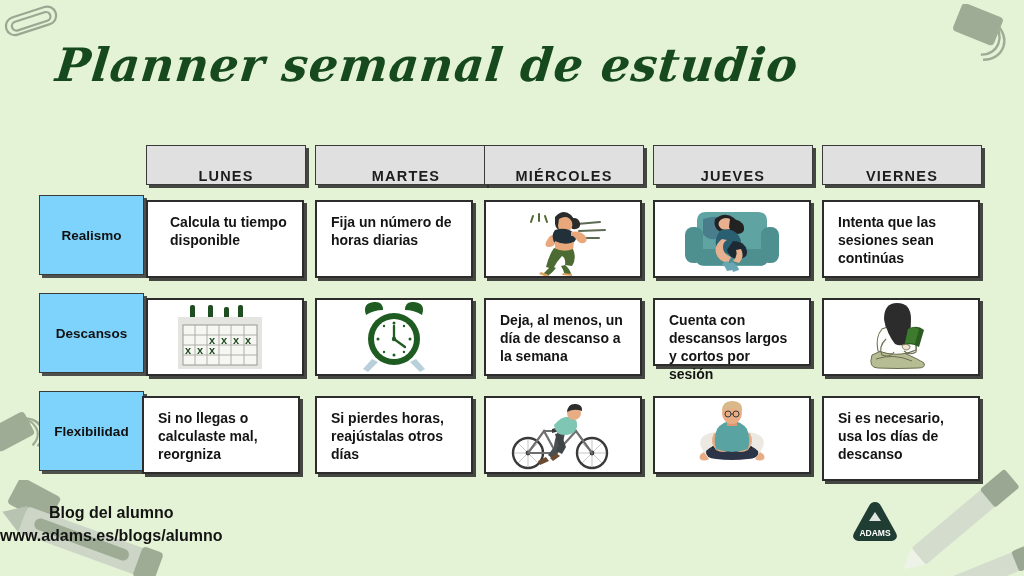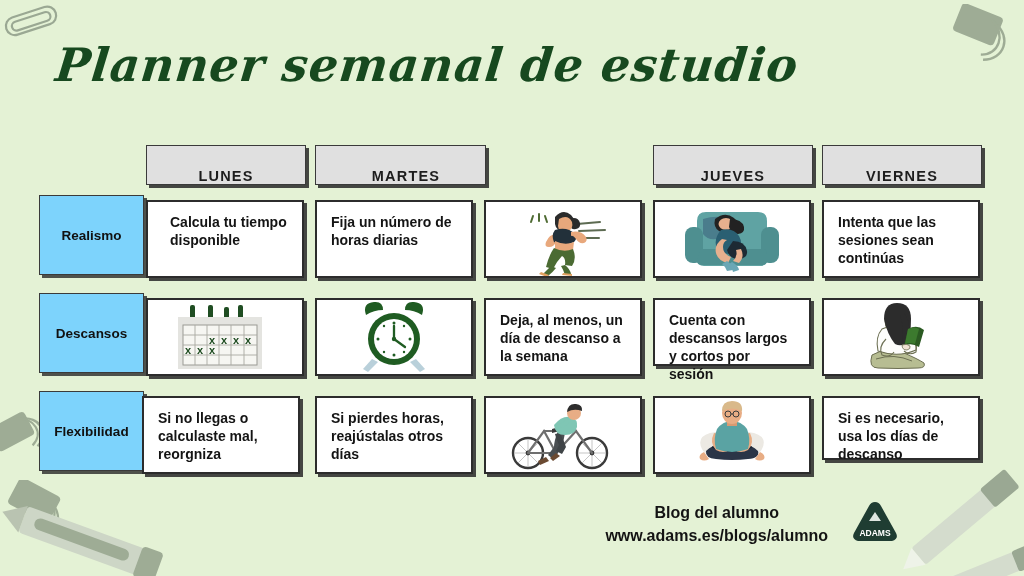--- a/index.html
+++ b/index.html
@@ -108,21 +108,21 @@
   .cell.art svg { display: block; }
 
   
   .footer {
     position: absolute;
     left: 0;
     top: 500px;
     width: 900px;
     display: flex;
     align-items: center;
-    justify-content: flex-end;
+    justify-content: space-between;
     gap: 22px;
   }
   .footer-lines {
     text-align: center;
     font-size: 16px;
     font-weight: 700;
     color: #131313;
     line-height: 1.45;
   }
   .logo { display: block; }
@@ -204,20 +204,23 @@
 
   <div class="title">Planner semanal de estudio</div>
 
   <div class="grid">
 
     <div class="col-head" style="left:118px; top:0; width:158px;">
       <span>LUNES</span>
     </div>
     <div class="col-head" style="left:287px; top:0; width:158px;padding-left:11px;">
       <span>MARTES</span>
+    </div>
+    <div class="col-head" style="left:456px; top:0; width:158px;">
+      <span>MIÉRCOLES</span>
     </div>
     <div class="col-head" style="left:625px; top:0; width:158px;">
       <span>JUEVES</span>
     </div>
     <div class="col-head" style="left:794px; top:0; width:158px;">
       <span>VIERNES</span>
     </div>
 
     <div class="row-head" style="top:50px;">
       <span>Realismo</span>
@@ -497,21 +500,21 @@
 
           <g stroke="#3a3a3a" stroke-width="1" fill="none">
             <circle cx="44" cy="15" r="3"></circle>
             <circle cx="52" cy="15" r="3"></circle>
             <line x1="47" y1="15" x2="49" y2="15"></line>
           </g>
         </svg>
       </span>
     </div>
 
-    <div class="cell text" style="left:794px; top:251px; width:158px; height:64px;">
+    <div class="cell text" style="left:794px; top:251px; width:158px; height:85px;">
       <span>Si es necesario, usa los días de descanso</span>
     </div>
   </div>
 
   <div class="footer">
     <div class="footer-lines">
       <div>Blog del alumno</div>
       <div>www.adams.es/blogs/alumno</div>
     </div>
     <div class="logo">

